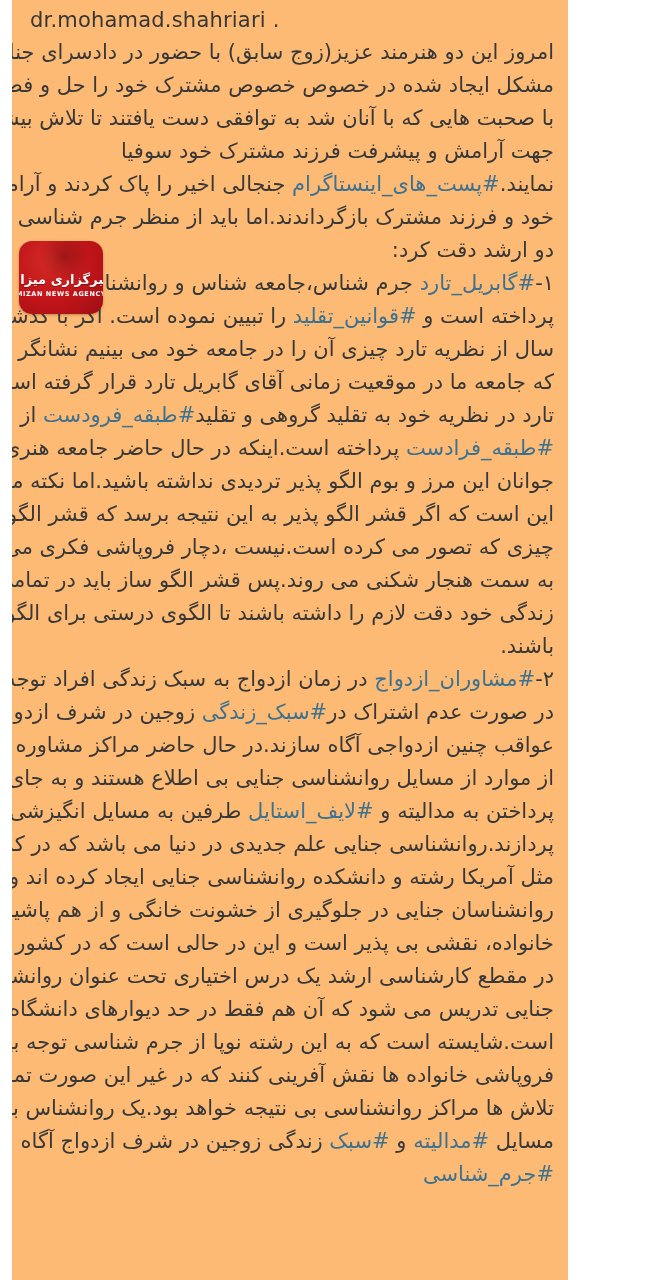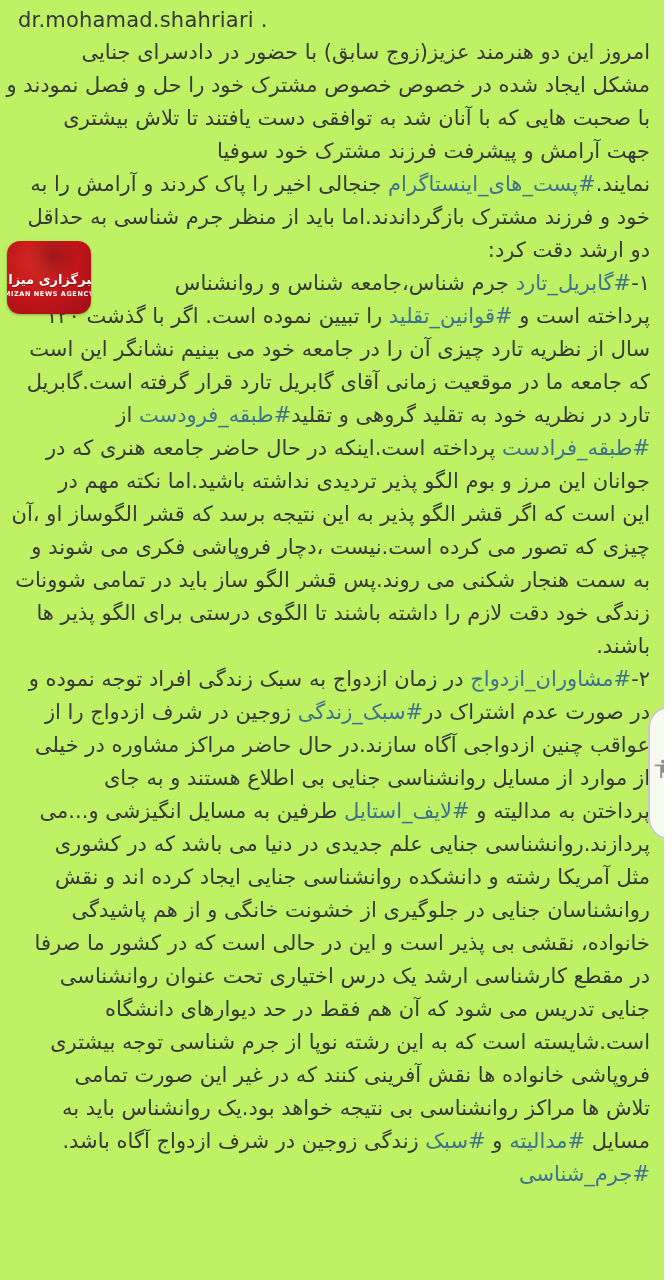--- a/index.html
+++ b/index.html
@@ -1,21 +1,22 @@
 <!DOCTYPE html>
 <html lang="fa" style="--text: #383838; --hashtag: #3d7190;"><head>
 <meta charset="utf-8">
 <style>
   html,body{margin:0;padding:0;background:#fff;}
   .screen{
     position:relative;
-    width:664px;height:1280px;
+    width:556px;height:1280px;
     overflow:hidden;
-    background:#bef264;
+    background:#fdba74;
     font-family:"DejaVu Sans",sans-serif;
+    margin-left:12px;
   }
   .username{
     position:absolute;
     left:18px;top:8px;
     font-size:21px;
     font-weight:500;
     color:#363636;
     letter-spacing:.2px;
     white-space:nowrap;
   }

